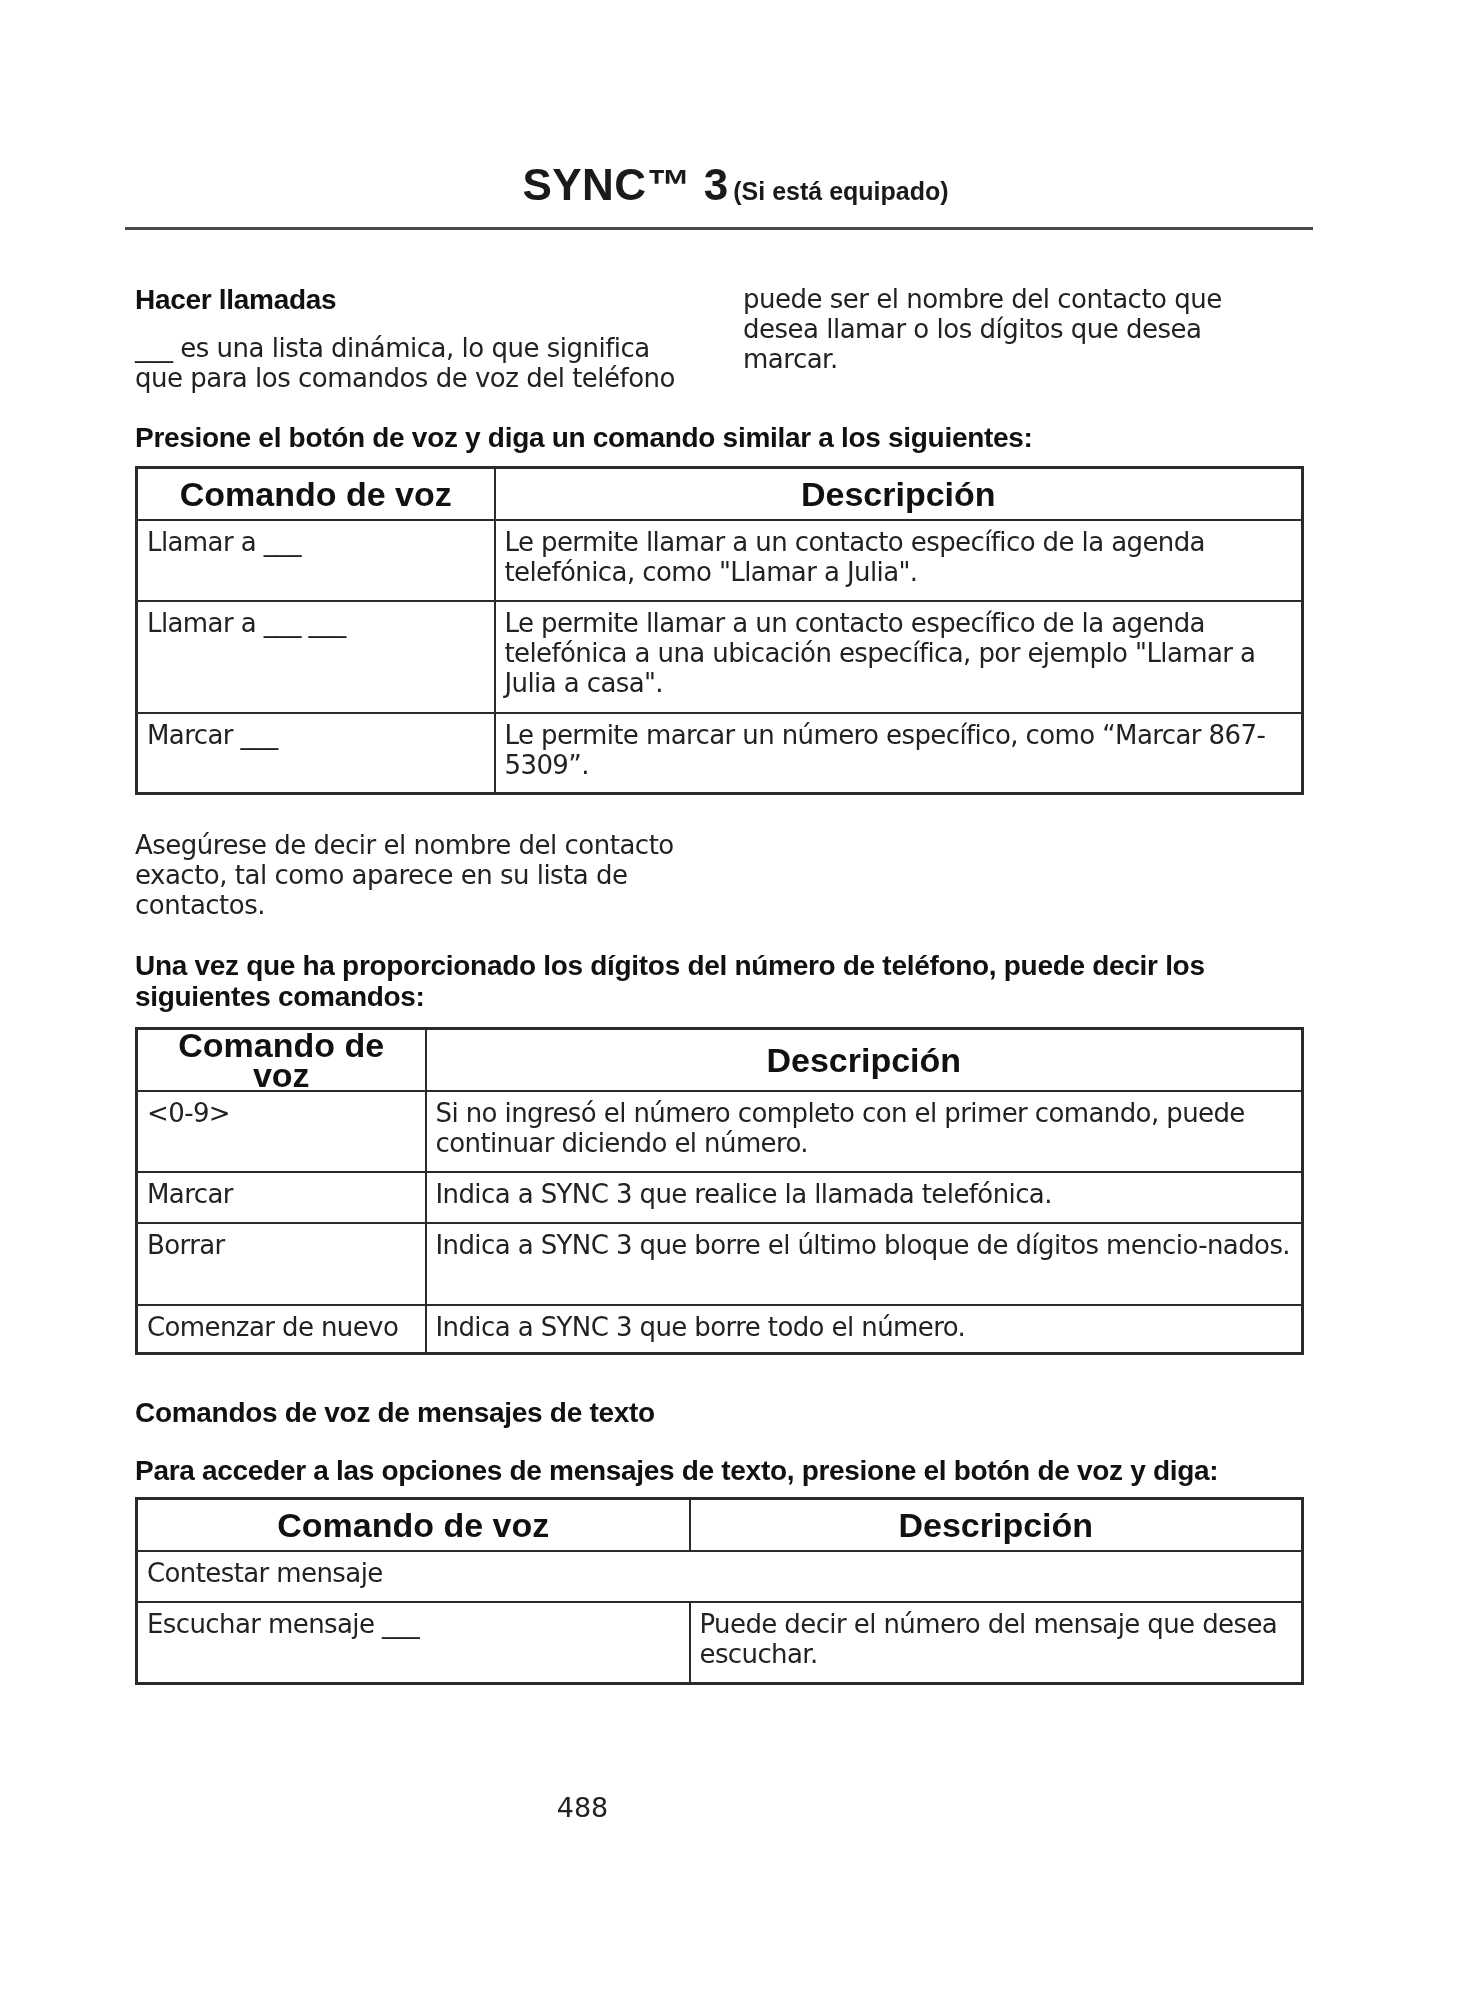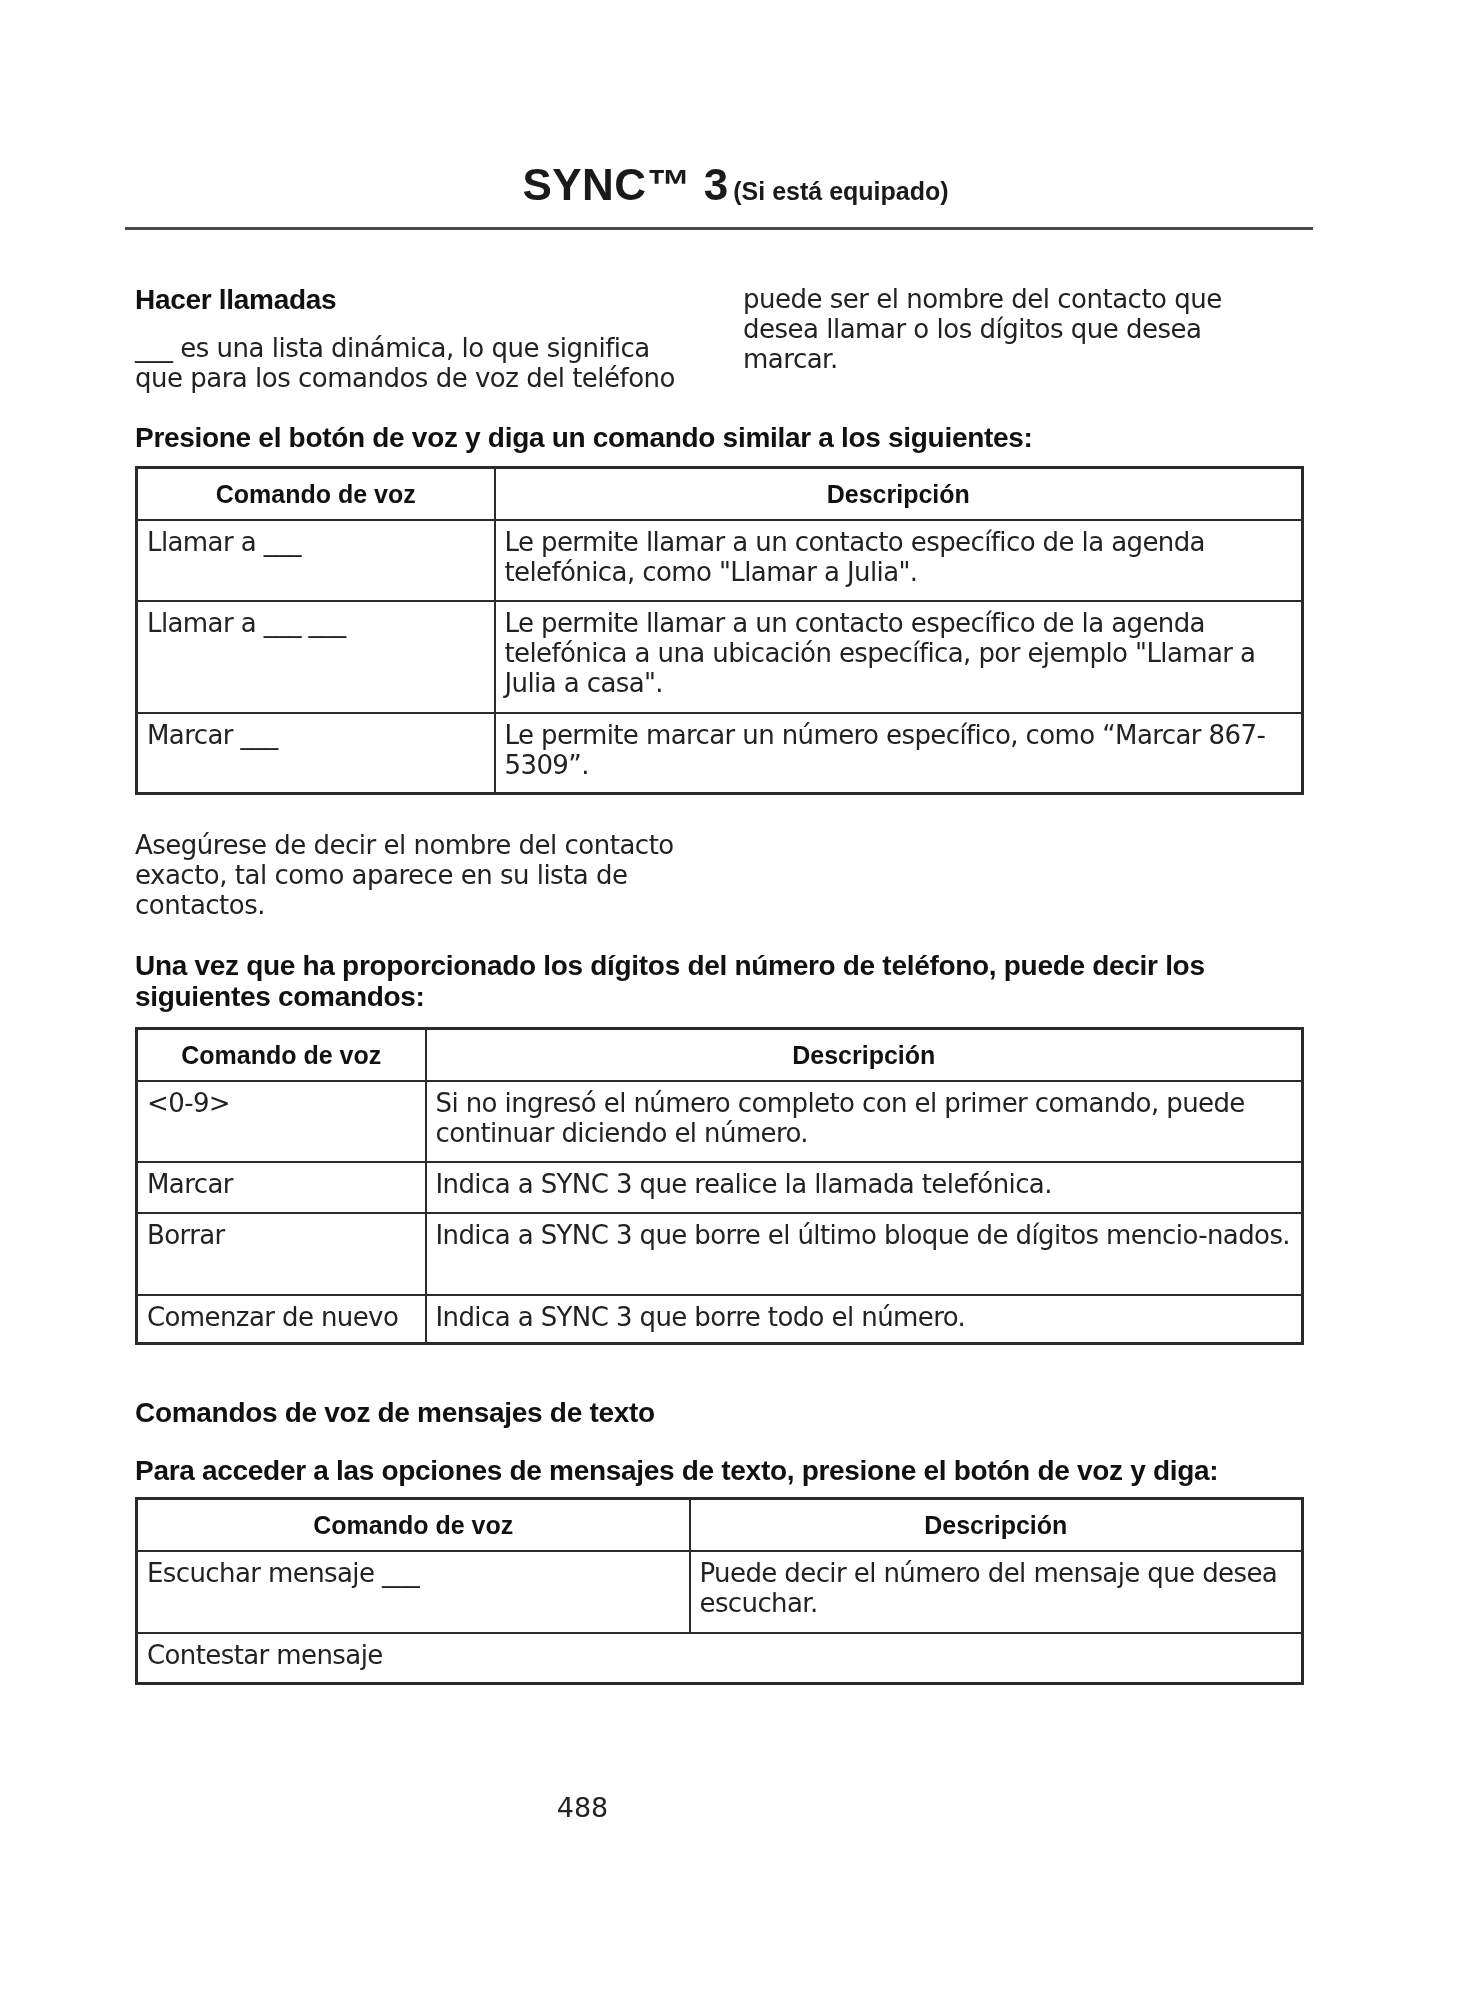--- a/index.html
+++ b/index.html
@@ -29,21 +29,21 @@
     border: 3px solid #2a2a2a;
   }
   table.grid td, table.grid th {
     border: 2.5px solid #2a2a2a; vertical-align: top;
     font-family: "DejaVu Sans", sans-serif; font-size: 26px; color: #222;
     line-height: 30px; letter-spacing: -0.6px; padding: 6px 9px 10px 9px;
     text-align: left; font-weight: normal;
   }
   table.grid th {
     font-family: "Liberation Sans", sans-serif; font-weight: bold;
-    font-size: 25px; text-align: center; vertical-align: middle;
+    font-size: 34px; text-align: center; vertical-align: middle;
     padding: 0 24px; color: #111; letter-spacing: 0;
   }
   .pagenum {
     left: 0; width: 1165px; top: 1792px; text-align: center;
     font-family: "DejaVu Sans", sans-serif; font-size: 27px; color: #222;
   }
 </style>
 </head>
 <body>
 
@@ -131,23 +131,23 @@
 <table class="grid" style="left:135px; top:1497px; width:1169px;">
   <colgroup>
       <col style="width:553px">
       <col>
     </colgroup>
   <tbody>
       <tr style="height:52px">
     <th>Comando de voz</th>
     <th>Descripción</th>
   </tr>
+  <tr style="height:51px">
+    <td colspan="2">Contestar mensaje</td>
+  </tr>
   <tr style="height:82px">
     <td>Escuchar mensaje ___</td>
     <td>Puede decir el número del mensaje que desea escuchar.</td>
-  </tr>
-  <tr style="height:51px">
-    <td colspan="2">Contestar mensaje</td>
   </tr>
 </tbody>
   </table>
 
 <div class="abs pagenum">488</div>
 
 </body></html>

